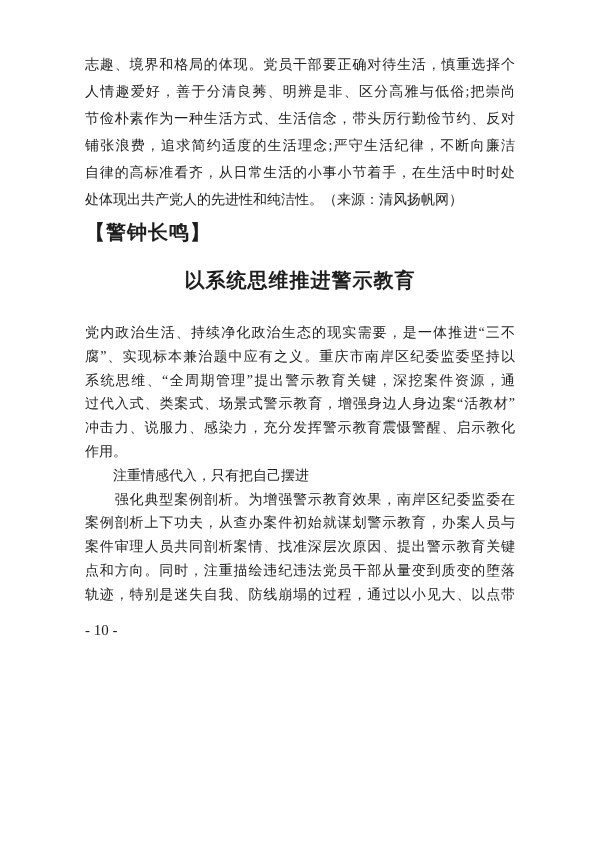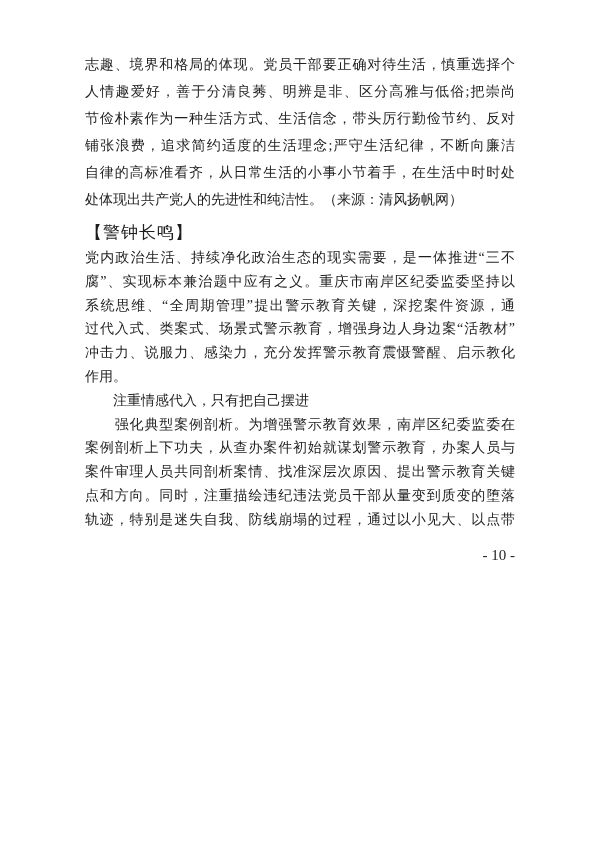--- a/index.html
+++ b/index.html
@@ -29,22 +29,22 @@
     white-space: pre-wrap;
     overflow: hidden;
   }
   .paragraph.wide .line { line-height: 27px; height: 27px; }
   .paragraph.normal .line { line-height: 23.8px; height: 23.8px; }
   .line.line-end {
     text-align-last: left;
   }
   .section-label {
     margin-top: 6px;
-    font-size: 17px;
-    font-weight: normal;
+    font-size: 20px;
+    font-weight: bold;
     line-height: 27px;
     height: 27px;
     letter-spacing: 1px;
   }
   .article-title {
     margin-top: 18px;
     font-size: 20px;
     font-weight: bold;
     line-height: 33px;
     height: 33px;
@@ -56,38 +56,39 @@
     font-size: 14px;
     line-height: 23.8px;
     height: 23.8px;
     white-space: pre-wrap;
   }
   .page-number {
     margin-top: 11px;
     font-size: 15px;
     line-height: 24px;
     height: 24px;
-    text-align: right;
+    text-align: left;
     color: #1e1e1e;
   }
 </style>
 </head>
 <body>
 
 <div class="page">
   <div class="doc-body" id="doc-body">
       <div class="paragraph wide">
         <div class="line">志趣、境界和格局的体现。党员干部要正确对待生活，慎重选择个</div>
         <div class="line">人情趣爱好，善于分清良莠、明辨是非、区分高雅与低俗;把崇尚</div>
         <div class="line">节俭朴素作为一种生活方式、生活信念，带头厉行勤俭节约、反对</div>
         <div class="line">铺张浪费，追求简约适度的生活理念;严守生活纪律，不断向廉洁</div>
         <div class="line">自律的高标准看齐，从日常生活的小事小节着手，在生活中时时处</div>
         <div class="line line-end">处体现出共产党人的先进性和纯洁性。（来源：清风扬帆网）</div>
       </div>
       <div class="section-label">【警钟长鸣】</div>
+      <div class="article-title">以系统思维推进警示教育</div>
       <div class="paragraph normal">
         <div class="line">党内政治生活、持续净化政治生态的现实需要，是一体推进“三不</div>
         <div class="line">腐”、实现标本兼治题中应有之义。重庆市南岸区纪委监委坚持以</div>
         <div class="line">系统思维、“全周期管理”提出警示教育关键，深挖案件资源，通</div>
         <div class="line">过代入式、类案式、场景式警示教育，增强身边人身边案“活教材”</div>
         <div class="line">冲击力、说服力、感染力，充分发挥警示教育震慑警醒、启示教化</div>
         <div class="line line-end">作用。</div>
       </div>
       <div class="subheading">　　注重情感代入，只有把自己摆进</div>
       <div class="paragraph normal">

